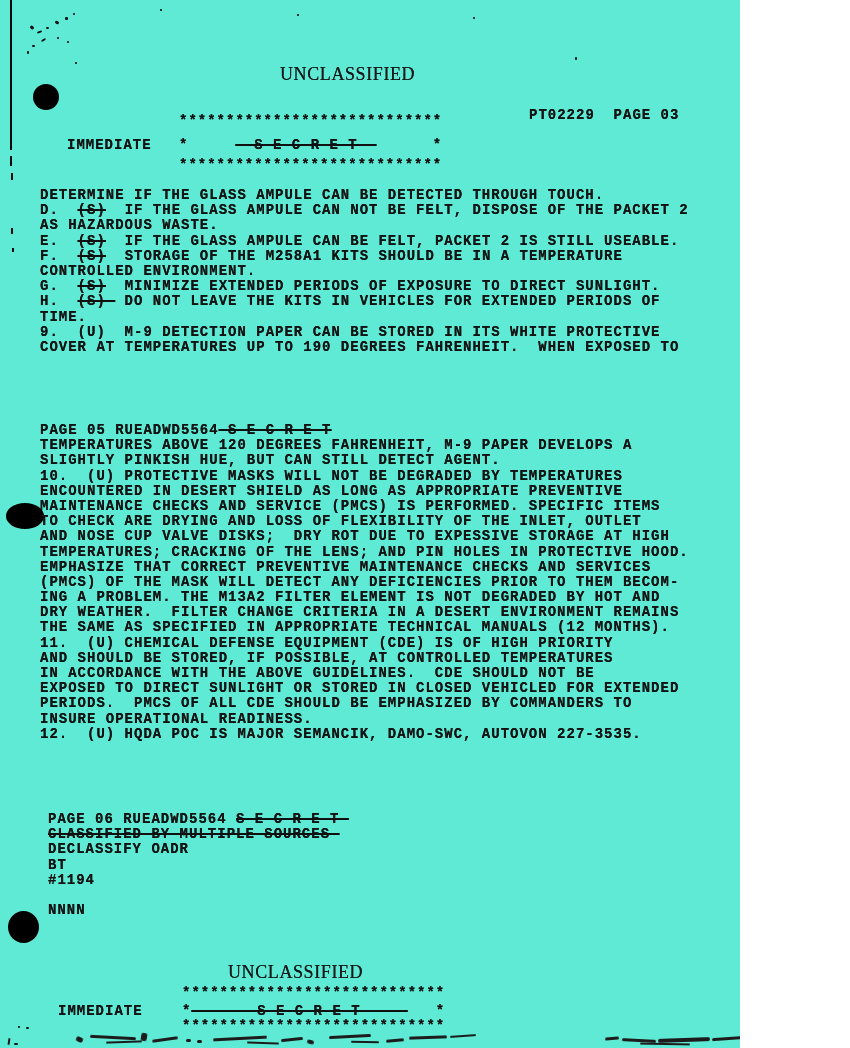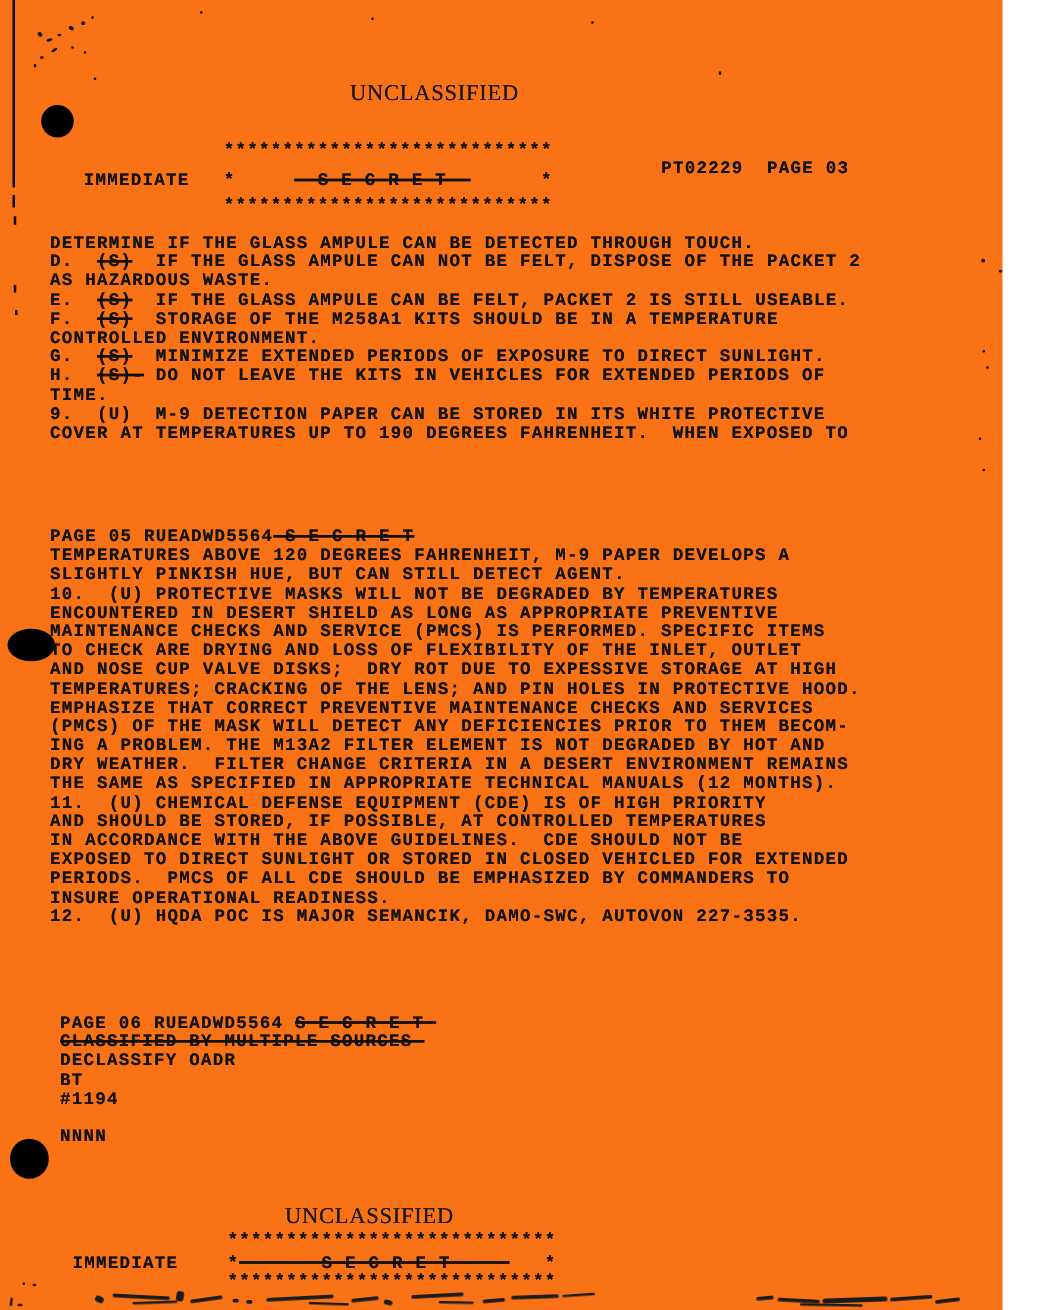--- a/index.html
+++ b/index.html
@@ -1,18 +1,18 @@
 <!DOCTYPE html>
 <html><head>
 <meta charset="utf-8">
 <style>
   html, body { margin:0; padding:0; background:#ffffff; }
   .page {
-    position:relative; width:802px; height:1048px;
-    background:#f97316; overflow:hidden;
+    position:relative; width:740px; height:1048px;
+    background:#5eead4; overflow:hidden;
     font-family:"Liberation Mono","DejaVu Sans Mono",monospace;
   }
   .mono {
     position:absolute;
     font-family:"Liberation Mono","DejaVu Sans Mono",monospace;
     font-size:14px; font-weight:700; letter-spacing:1px;
     color:#131313; white-space:pre; line-height:15.2px;
     text-shadow:0 0 0.3px rgba(10,10,10,0.85);
   }
   .tline { height:15.2px; white-space:pre; }
@@ -73,21 +73,21 @@
   <div class="spk" style="left:786px; top:280px; width:2px; height:2px;"></div>
   <div class="spk" style="left:789px; top:293px; width:2px; height:2px;"></div>
   <div class="spk" style="left:783px; top:350px; width:2px; height:2px;"></div>
   <div class="spk" style="left:786px; top:375px; width:2px; height:2px;"></div>
   <div class="spk" style="left:18px; top:1026px; width:2px; height:2px;"></div>
   <div class="spk" style="left:26px; top:1027px; width:3px; height:2px;"></div>
 
   <div class="banner" style="left:280px; top:64px;">UNCLASSIFIED</div>
 
   <div class="mono" style="left:179px; top:114px;">****************************</div>
-  <div class="mono" style="left:529px; top:128px;">PT02229  PAGE 03</div>
+  <div class="mono" style="left:529px; top:108px;">PT02229  PAGE 03</div>
 
   <div class="mono" style="left:67px; top:138px;">IMMEDIATE</div>
   <div class="mono" style="left:179px; top:138px;"><span>*     </span><span class="strike">  S E C R E T  </span><span>      *</span></div>
 
   <div class="mono" style="left:179px; top:158px;">****************************</div>
 
   <div class="mono" style="left:40px; top:188px;"><div class="tline"><span>DETERMINE IF THE GLASS AMPULE CAN BE DETECTED THROUGH TOUCH.</span></div><div class="tline"><span>D.  </span><span class="strike">(S)</span><span>  IF THE GLASS AMPULE CAN NOT BE FELT, DISPOSE OF THE PACKET 2</span></div><div class="tline"><span>AS HAZARDOUS WASTE.</span></div><div class="tline"><span>E.  </span><span class="strike">(S)</span><span>  IF THE GLASS AMPULE CAN BE FELT, PACKET 2 IS STILL USEABLE.</span></div><div class="tline"><span>F.  </span><span class="strike">(S)</span><span>  STORAGE OF THE M258A1 KITS SHOULD BE IN A TEMPERATURE</span></div><div class="tline"><span>CONTROLLED ENVIRONMENT.</span></div><div class="tline"><span>G.  </span><span class="strike">(S)</span><span>  MINIMIZE EXTENDED PERIODS OF EXPOSURE TO DIRECT SUNLIGHT.</span></div><div class="tline"><span>H.  </span><span class="strike">(S)-</span><span> DO NOT LEAVE THE KITS IN VEHICLES FOR EXTENDED PERIODS OF</span></div><div class="tline"><span>TIME.</span></div><div class="tline"><span>9.  (U)  M-9 DETECTION PAPER CAN BE STORED IN ITS WHITE PROTECTIVE</span></div><div class="tline"><span>COVER AT TEMPERATURES UP TO 190 DEGREES FAHRENHEIT.  WHEN EXPOSED TO</span></div></div>
 
   <div class="mono" style="left:40px; top:423px;"><div class="tline"><span>PAGE 05 RUEADWD5564</span><span class="strike"> S E C R E T</span></div><div class="tline"><span>TEMPERATURES ABOVE 120 DEGREES FAHRENHEIT, M-9 PAPER DEVELOPS A</span></div><div class="tline"><span>SLIGHTLY PINKISH HUE, BUT CAN STILL DETECT AGENT.</span></div><div class="tline"><span>10.  (U) PROTECTIVE MASKS WILL NOT BE DEGRADED BY TEMPERATURES</span></div><div class="tline"><span>ENCOUNTERED IN DESERT SHIELD AS LONG AS APPROPRIATE PREVENTIVE</span></div><div class="tline"><span>MAINTENANCE CHECKS AND SERVICE (PMCS) IS PERFORMED. SPECIFIC ITEMS</span></div><div class="tline"><span>TO CHECK ARE DRYING AND LOSS OF FLEXIBILITY OF THE INLET, OUTLET</span></div><div class="tline"><span>AND NOSE CUP VALVE DISKS;  DRY ROT DUE TO EXPESSIVE STORAGE AT HIGH</span></div><div class="tline"><span>TEMPERATURES; CRACKING OF THE LENS; AND PIN HOLES IN PROTECTIVE HOOD.</span></div><div class="tline"><span>EMPHASIZE THAT CORRECT PREVENTIVE MAINTENANCE CHECKS AND SERVICES</span></div><div class="tline"><span>(PMCS) OF THE MASK WILL DETECT ANY DEFICIENCIES PRIOR TO THEM BECOM-</span></div><div class="tline"><span>ING A PROBLEM. THE M13A2 FILTER ELEMENT IS NOT DEGRADED BY HOT AND</span></div><div class="tline"><span>DRY WEATHER.  FILTER CHANGE CRITERIA IN A DESERT ENVIRONMENT REMAINS</span></div><div class="tline"><span>THE SAME AS SPECIFIED IN APPROPRIATE TECHNICAL MANUALS (12 MONTHS).</span></div><div class="tline"><span>11.  (U) CHEMICAL DEFENSE EQUIPMENT (CDE) IS OF HIGH PRIORITY</span></div><div class="tline"><span>AND SHOULD BE STORED, IF POSSIBLE, AT CONTROLLED TEMPERATURES</span></div><div class="tline"><span>IN ACCORDANCE WITH THE ABOVE GUIDELINES.  CDE SHOULD NOT BE</span></div><div class="tline"><span>EXPOSED TO DIRECT SUNLIGHT OR STORED IN CLOSED VEHICLED FOR EXTENDED</span></div><div class="tline"><span>PERIODS.  PMCS OF ALL CDE SHOULD BE EMPHASIZED BY COMMANDERS TO</span></div><div class="tline"><span>INSURE OPERATIONAL READINESS.</span></div><div class="tline"><span>12.  (U) HQDA POC IS MAJOR SEMANCIK, DAMO-SWC, AUTOVON 227-3535.</span></div></div>
 

